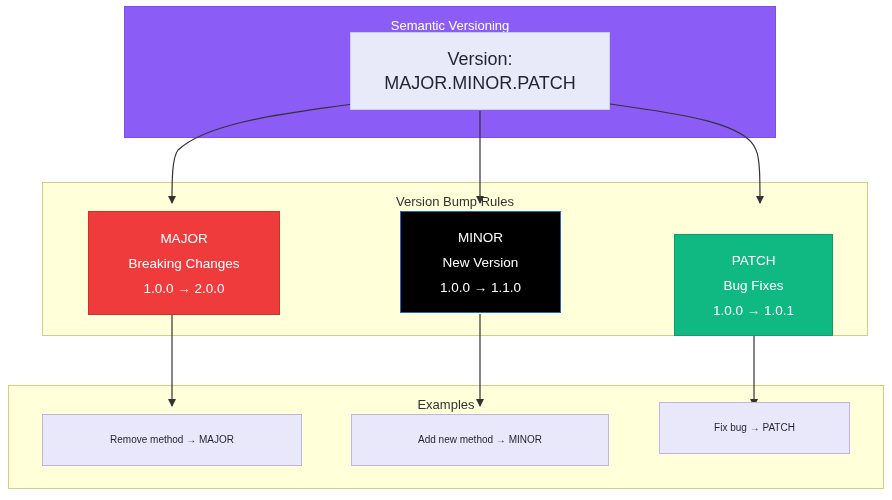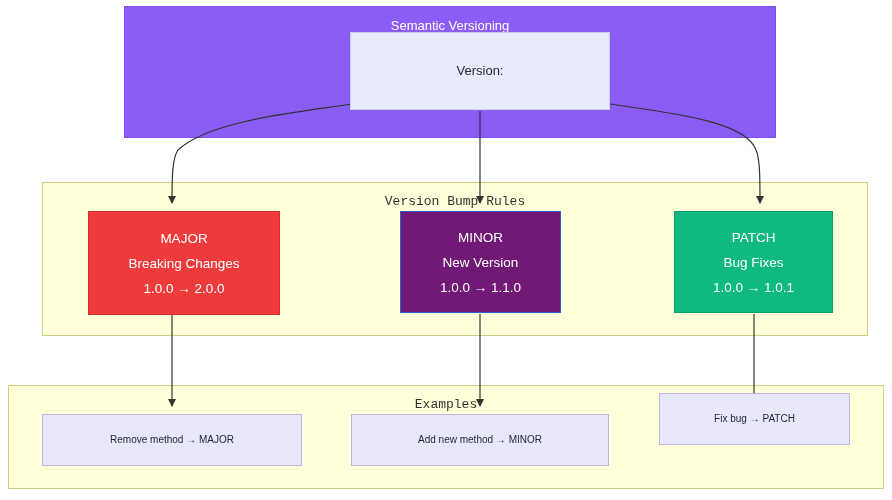--- a/index.html
+++ b/index.html
@@ -50,53 +50,53 @@
     position: absolute;
     left: 0;
     right: 0;
     text-align: center;
     font-size: 13px;
     line-height: 16px;
     white-space: nowrap;
     z-index: 3;
   }
   .cluster-label.on-purple { color: #ffffff; top: 11px; }
-  .cluster-label.on-yellow { color: #333333; top: 11px; font-family: Liberation Mono, monospace; }
+  .cluster-label.on-yellow { color: #333333; top: 11px; }
 
   
   .node {
     position: absolute;
     box-sizing: border-box;
     display: flex;
     flex-direction: column;
     align-items: center;
     justify-content: center;
     text-align: center;
     z-index: 2;
   }
   .node-line {
     display: block;
     white-space: nowrap;
   }
   .node-version {
     background: #e8eaf9;
     border: 1px solid #c9cdeb;
     color: #1f2430;
-    font-size: 13px;
+    font-size: 18px;
     line-height: 24px;
   }
   .node-rule {
     border: 1px solid rgba(0,0,0,0.12);
     color: #ffffff;
     font-size: 13.5px;
     line-height: 25px;
   }
   .node-major { background: #ef3b3b; border-color: #d42f2f; }
-  .node-minor { background: #701a75; border-color: #2764c9; }
-  .node-patch { background: #10b981; border-color: #0d9e6e; }
+  .node-minor { background: #000000; border-color: #2764c9; }
+  .node-patch { background: #10b981; border-color: #0d9e6e; margin-top: 23px; }
 
   .node-example {
     background: #e8e8fa;
     border: 1px solid #c0b3e6;
     color: #1f2430;
     font-size: 10px;
     line-height: 20px;
   }
 </style>
 </head>
@@ -131,20 +131,21 @@
 
     <path d="M172,314 L172,406" fill="none" stroke="#333333" stroke-width="1.2" marker-end="url(#arrow)"></path>
 
     <path d="M480,314 L480,406" fill="none" stroke="#333333" stroke-width="1.2" marker-end="url(#arrow)"></path>
 
     <path d="M754,314 L754,406" fill="none" stroke="#333333" stroke-width="1.2" marker-end="url(#arrow)"></path>
   </svg>
 
   <div class="node node-version" style="left:350px; top:32px; width:260px; height:78px;">
     <span class="node-line">Version:</span>
+    <span class="node-line">MAJOR.MINOR.PATCH</span>
   </div>
 
   <div class="node node-rule node-major" style="left:88px; top:211px; width:192px; height:104px;">
     <span class="node-line">MAJOR</span>
     <span class="node-line">Breaking Changes</span>
     <span class="node-line">1.0.0 → 2.0.0</span>
   </div>
 
   <div class="node node-rule node-minor" style="left:400px; top:211px; width:161px; height:102px;">
     <span class="node-line">MINOR</span>
@@ -159,17 +160,17 @@
   </div>
 
   <div class="node node-example" style="left:42px; top:414px; width:260px; height:52px;">
     <span class="node-line">Remove method → MAJOR</span>
   </div>
 
   <div class="node node-example" style="left:351px; top:414px; width:258px; height:52px;">
     <span class="node-line">Add new method → MINOR</span>
   </div>
 
-  <div class="node node-example" style="left:659px; top:393px; width:191px; height:52px;">
+  <div class="node node-example" style="left:659px; top:402px; width:191px; height:52px;">
     <span class="node-line">Fix bug → PATCH</span>
   </div>
 
 </div>
 
 </body></html>

